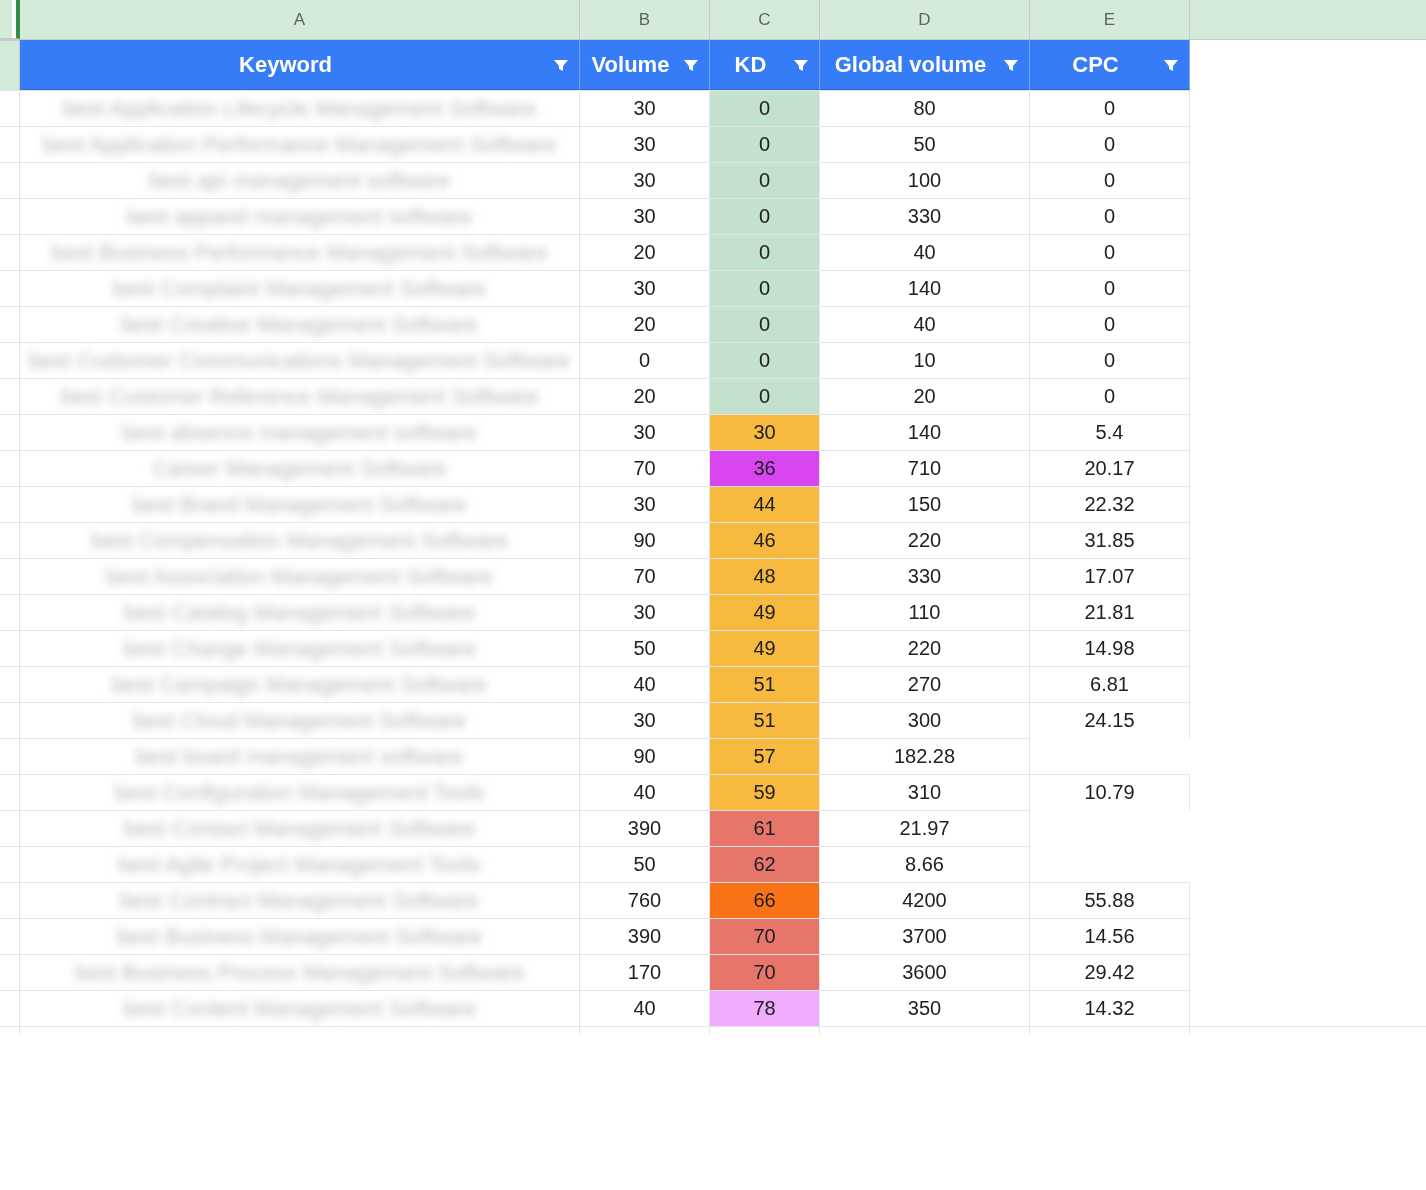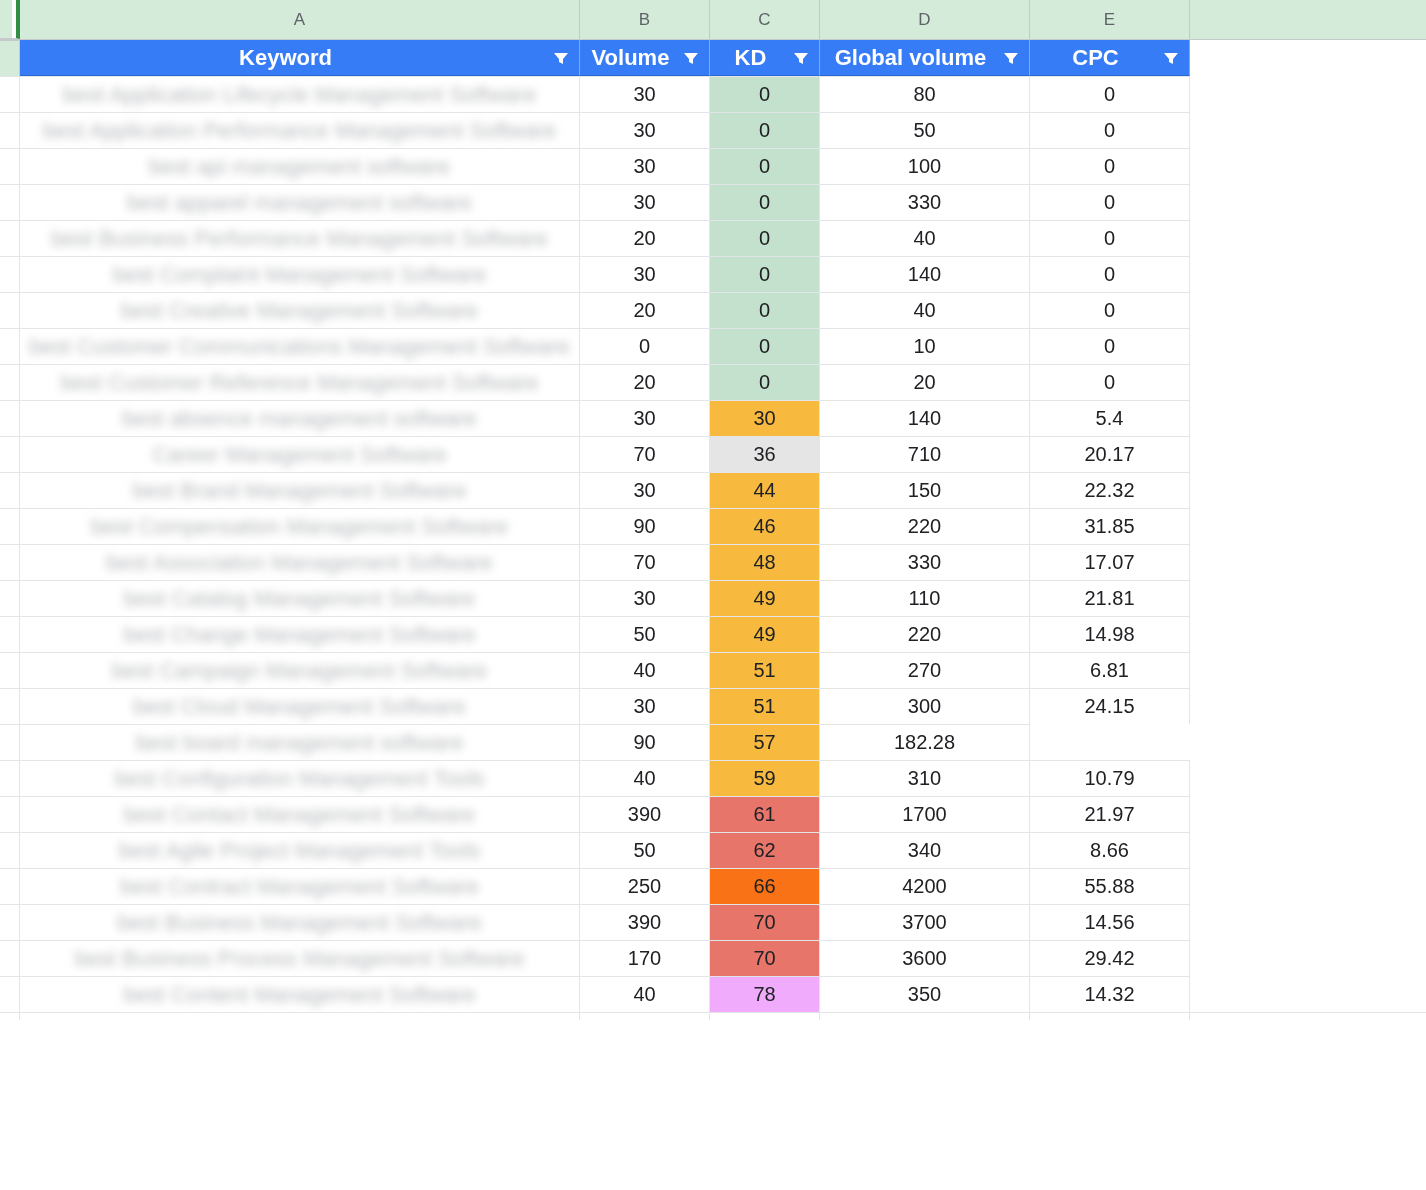--- a/index.html
+++ b/index.html
@@ -39,21 +39,21 @@
     font-size: 17px;
     display: flex;
     align-items: center;
     justify-content: center;
     border-right: 1px solid #c5c9cc;
   }
   
   .header-row {
     display: grid;
     grid-template-columns: 20px 560px 130px 110px 210px 160px;
-    height: 36px;
+    height: 50px;
     text-align: right;
   }
   .header-row .gutter {
     background: #d4ebd9;
     border-top: 1px solid #c5c9cc;
     border-right: 1px solid #c5c9cc;
   }
   .header-row .hcell {
     background: #377cf7;
     color: #fff;
@@ -286,21 +286,21 @@
         <div class="cell" style="background: rgb(247, 186, 62);">30</div>
         <div class="cell">140</div>
         <div class="cell">5.4</div>
       </div>
       <div class="row">
         <div class="gutter"></div>
         <div class="cell keyword">
           <span class="blurred">Career Management Software</span>
         </div>
         <div class="cell">70</div>
-        <div class="cell" style="background: #e5e5e5;">36</div>
+        <div class="cell" style="background: #d946ef;">36</div>
         <div class="cell">710</div>
         <div class="cell">20.17</div>
       </div>
       <div class="row">
         <div class="gutter"></div>
         <div class="cell keyword">
           <span class="blurred">best Brand Management Software</span>
         </div>
         <div class="cell">30</div>
         <div class="cell" style="background: rgb(247, 186, 62);">44</div>
@@ -386,39 +386,37 @@
         <div class="cell">310</div>
         <div class="cell">10.79</div>
       </div>
       <div class="row">
         <div class="gutter"></div>
         <div class="cell keyword">
           <span class="blurred">best Contact Management Software</span>
         </div>
         <div class="cell">390</div>
         <div class="cell" style="background: rgb(232, 117, 106);">61</div>
-        <div class="cell">1700</div>
         <div class="cell">21.97</div>
       </div>
       <div class="row">
         <div class="gutter"></div>
         <div class="cell keyword">
           <span class="blurred">best Agile Project Management Tools</span>
         </div>
         <div class="cell">50</div>
         <div class="cell" style="background: rgb(232, 117, 106);">62</div>
-        <div class="cell">340</div>
         <div class="cell">8.66</div>
       </div>
       <div class="row">
         <div class="gutter"></div>
         <div class="cell keyword">
           <span class="blurred">best Contract Management Software</span>
         </div>
-        <div class="cell">250</div>
+        <div class="cell">760</div>
         <div class="cell" style="background: #f97316;">66</div>
         <div class="cell">4200</div>
         <div class="cell">55.88</div>
       </div>
       <div class="row">
         <div class="gutter"></div>
         <div class="cell keyword">
           <span class="blurred">best Business Management Software</span>
         </div>
         <div class="cell">390</div>

